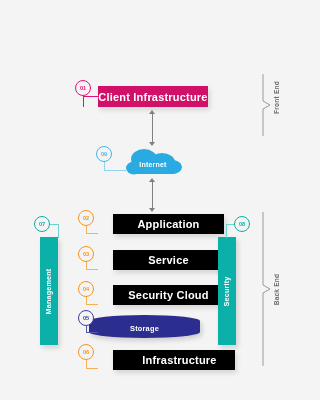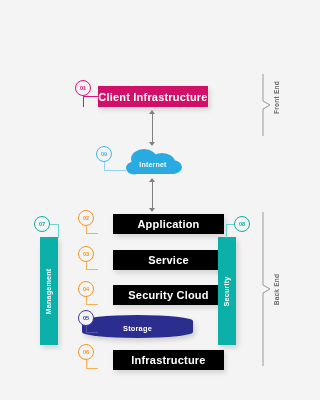--- a/index.html
+++ b/index.html
@@ -61,26 +61,26 @@
   }
   .bar-orange {
     left: 97px;
     width: 111px; height: 20px;
     background: #000000;
     margin-left: 16px;
   }
   .bar-app      { top: 214px; }
   .bar-service  { top: 250px; }
   .bar-runtime  { top: 285px; }
-  .bar-infra    { top: 350px; }
+  .bar-infra    { top: 350px; padding-left: 11px; }
 
   
   .cyl {
     position: absolute;
-    left: 82px; top: 315px;
+    left: 89px; top: 315px;
     width: 111px; height: 23px;
     background: #2b2d8f;
     border-radius: 50% / 26%;
     box-shadow: 2px 3px 5px rgba(0,0,0,0.16);
     display: flex;
     align-items: center;
     justify-content: center;
   }
   .cyl-label {
     color: #ffffff;

